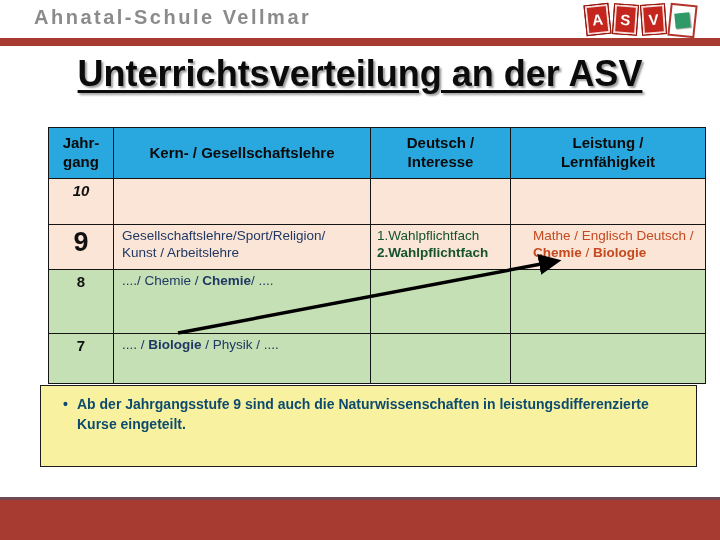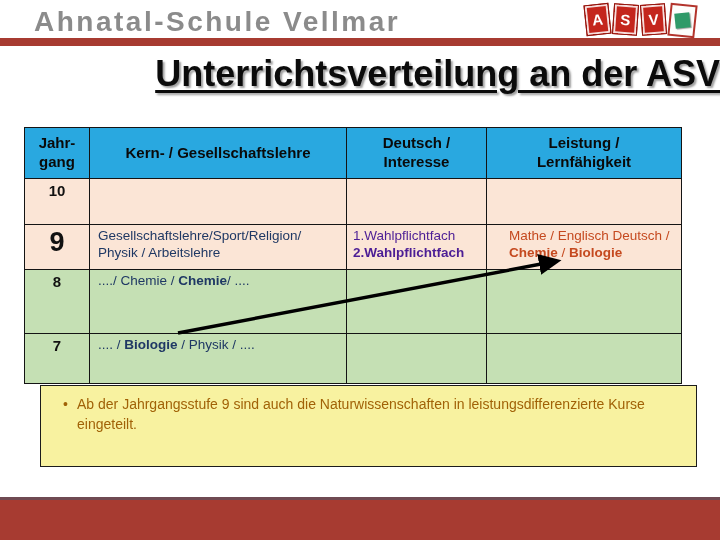--- a/index.html
+++ b/index.html
@@ -7,21 +7,21 @@
     position: relative;
     width: 720px; height: 540px;
     background: #ffffff;
     overflow: hidden;
     font-family: "Liberation Sans", sans-serif;
   }
 
   
   .brand {
     position: absolute; left: 34px; top: 6px;
-    font-size: 28px; font-weight: 600;
+    font-size: 20px; font-weight: 600;
     letter-spacing: 2.5px;
     color: var(--brand-gray, #8b8b8b);
   }
   .logo { position: absolute; right: 24px; top: 4px; display: flex; gap: 3px; }
   .tile {
     width: 23px; height: 29px;
     background: var(--logo-red, #c4261d);
     border: 1px solid #8e1710;
     display: flex; align-items: center; justify-content: center;
     color: #fff; font-weight: bold; font-size: 15px;
@@ -37,59 +37,59 @@
     box-shadow: 1px 1px 1px rgba(0,0,0,.35);
   }
   .red-rule {
     position: absolute; left: 0; top: 38px; width: 720px; height: 8px;
     background: var(--bar-red, #a73b31);
   }
 
   
   .title {
     position: absolute; left: 0; top: 53px; width: 720px;
-    margin: 0; text-align: right;
+    margin: 0; text-align: center;
     font-size: 36px; font-weight: bold; color: #0b0b0b;
     text-decoration: underline;
     text-decoration-thickness: 3px;
     text-underline-offset: 4px;
     text-shadow: 2px 2px 2px rgba(80,80,80,.55);
   }
 
   
   .dist-table {
-    position: absolute; left: 24px; top: 127px;
+    position: absolute; left: 48px; top: 127px;
     width: 657px;
     border-collapse: collapse;
     table-layout: fixed;
     font-size: 13.5px;
   }
   .dist-table th, .dist-table td {
     border: 1.5px solid #141414;
     padding: 3px 6px;
     vertical-align: top;
     line-height: 1.25;
   }
   .dist-table thead th {
     background: var(--header-blue, #29a8e0);
     color: #0a0a0a; font-weight: bold; font-size: 15px;
     text-align: center; vertical-align: middle;
     white-space: pre-line;
     height: 44px;
   }
   tr.row-10 td, tr.row-9 td { background: var(--row-peach, #fbe5d6); }
   tr.row-8 td, tr.row-7 td  { background: var(--row-green, #c5e0b4); }
-  tr.row-10 { height: 46px; }
+  tr.row-10 { height: 46px; font-style: italic; }
   tr.row-9  { height: 45px; }
   tr.row-8  { height: 64px; }
   tr.row-7  { height: 50px; }
   td.year { text-align: center; font-weight: bold; font-size: 15px; color: #111; }
   tr.row-9 td.year { font-size: 27px; line-height: 1.1; }
   td.kern { color: var(--text-navy, #1f3864); padding-left: 8px; }
-  td.neigung { color: #4c1d95; }
+  td.neigung { color: #14532d; }
   td.leistung { color: var(--text-red, #c5491f); padding-left: 22px; }
   .seg-bold { font-weight: bold; text-align: center; }
 
   
   .arrow-overlay {
     position: absolute; left: 0; top: 0; width: 720px; height: 540px;
     pointer-events: none;
   }
 
   
@@ -97,21 +97,21 @@
     position: absolute; left: 40px; top: 385px;
     width: 657px; height: 82px;
     background: var(--note-yellow, #f9f2a0);
     border: 1.5px solid #1c1c1c;
     box-sizing: border-box;
   }
   .notes ul { margin: 8px 0 0 0; padding: 0 0 0 22px; list-style: none; }
   .notes li {
     position: relative;
     max-width: 572px;
-    font-size: 14px; font-weight: normal; color: #a16207;
+    font-size: 14px; font-weight: bold; color: #0c4a6e;
     line-height: 1.45;
     padding-left: 14px;
   }
   .notes li::before {
     content: "\2022";
     position: absolute; left: 0; top: 0;
   }
 
   
   .footer-band {
@@ -167,21 +167,21 @@
     </thead>
     <tbody>
       <tr class="row-10">
         <td class="year">10</td>
         <td class="kern"></td>
         <td class="neigung"></td>
         <td class="leistung"></td>
       </tr>
       <tr class="row-9">
         <td class="year">9</td>
-        <td class="kern"><span>Gesellschaftslehre/Sport/Religion/</span><br><span>Physik / Arbeitslehre</span></td>
+        <td class="kern"><span>Gesellschaftslehre/Sport/Religion/</span><br><span>Kunst / Arbeitslehre</span></td>
         <td class="neigung"><span>1.Wahlpflichtfach</span><br><span class="seg-bold">2.Wahlpflichtfach</span></td>
         <td class="leistung"><span>Mathe / Englisch Deutsch /</span><br><span class="seg-bold">Chemie</span><span> / </span><span class="seg-bold">Biologie</span></td>
       </tr>
       <tr class="row-8">
         <td class="year">8</td>
         <td class="kern"><span>..../ Chemie / </span><span class="seg-bold">Chemie</span><span>/ ....</span></td>
         <td class="neigung"></td>
         <td class="leistung"></td>
       </tr>
       <tr class="row-7">

